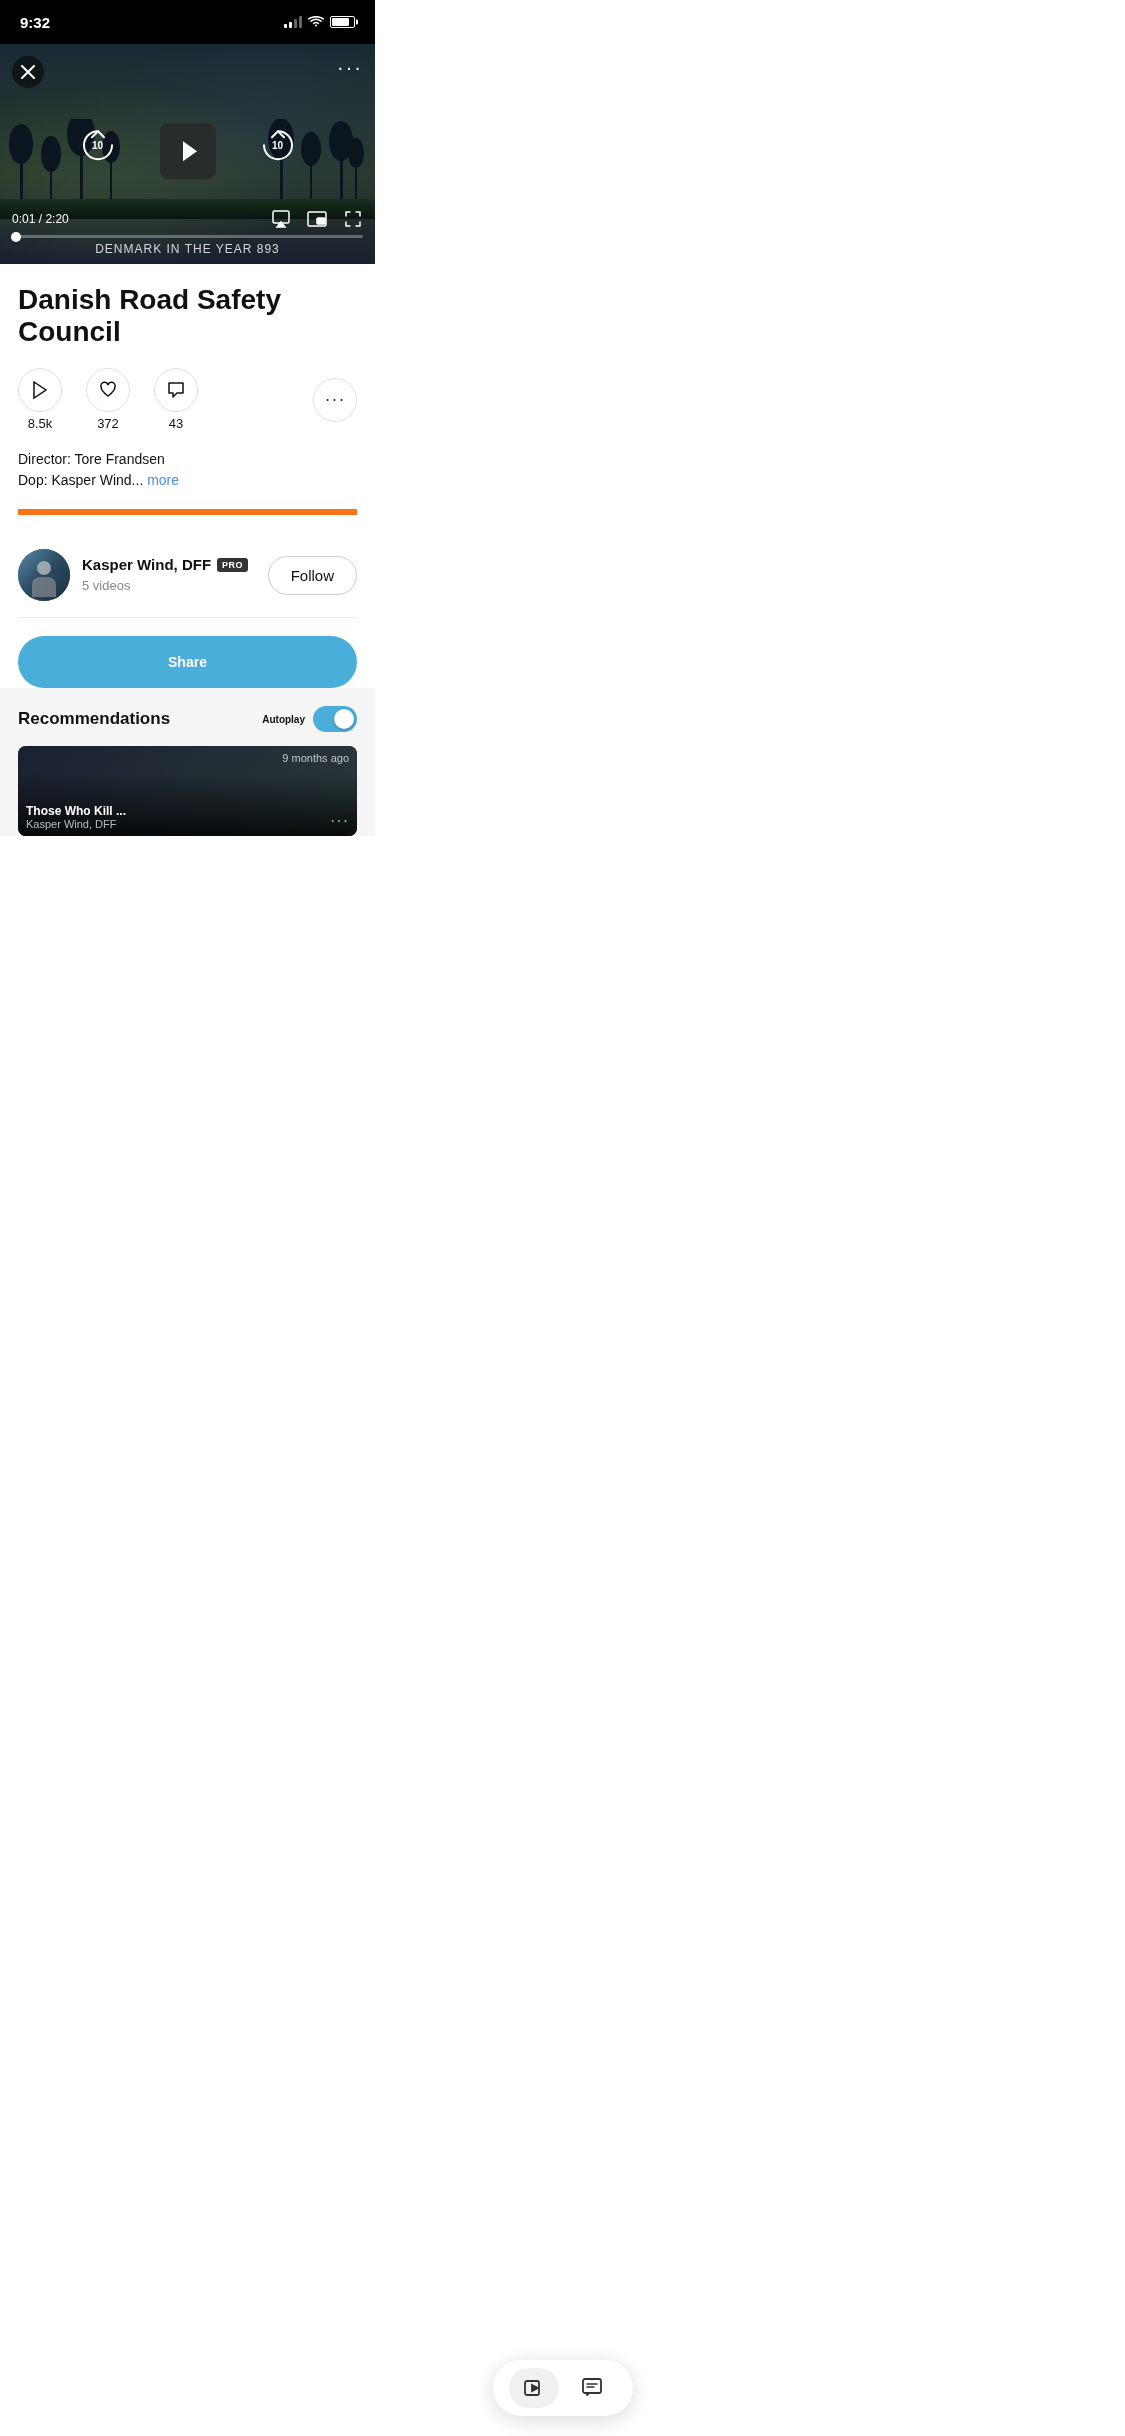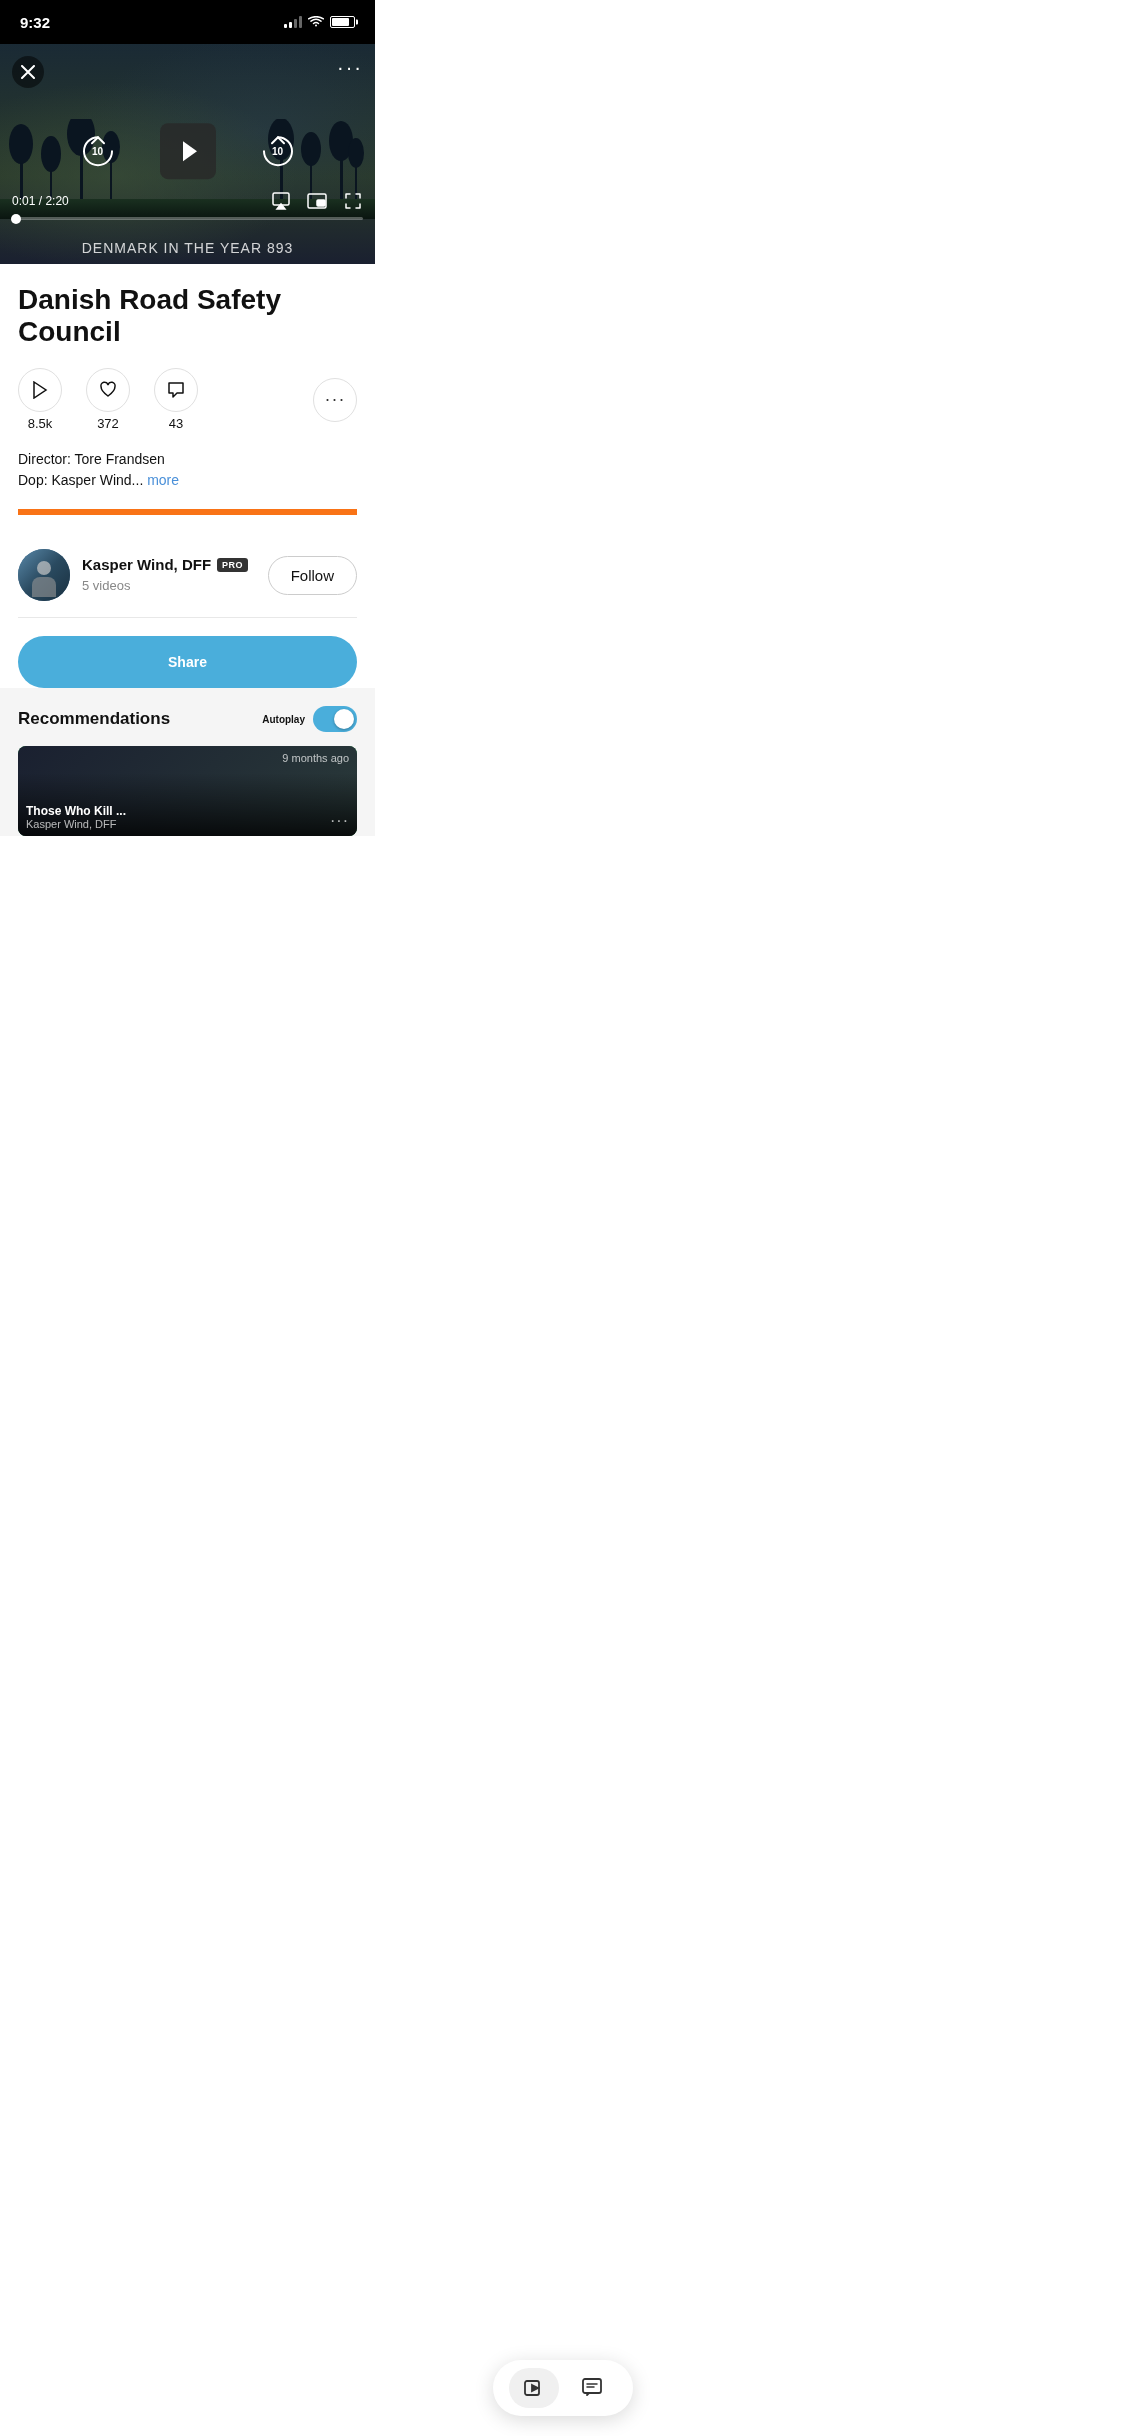--- a/index.html
+++ b/index.html
@@ -119,21 +119,21 @@
       letter-spacing: 2px;
       cursor: pointer;
     }
 
     .video-controls-center {
       position: absolute;
       top: 50%;
       left: 50%;
       transform: translate(-50%, -55%);
       display: flex;
-      align-items: center;
+      align-items: flex-start;
       gap: 40px;
     }
     .rewind-btn, .forward-btn {
       width: 44px;
       height: 44px;
       display: flex;
       align-items: center;
       justify-content: center;
       cursor: pointer;
       color: #fff;
@@ -208,23 +208,23 @@
       left: 1%;
       top: 50%;
       transform: translate(-50%, -50%);
       width: 10px;
       height: 10px;
       background: #fff;
       border-radius: 50%;
     }
     .video-subtitle {
       color: rgba(255,255,255,0.8);
-      font-size: 14px;
+      font-size: 12px;
       text-align: center;
-      margin-top: 20px;
+      margin-top: 4px;
       letter-spacing: 1px;
     }
 
     
     .content {
       background: #fff;
       padding: 20px 18px 0;
     }
 
     .video-title {

